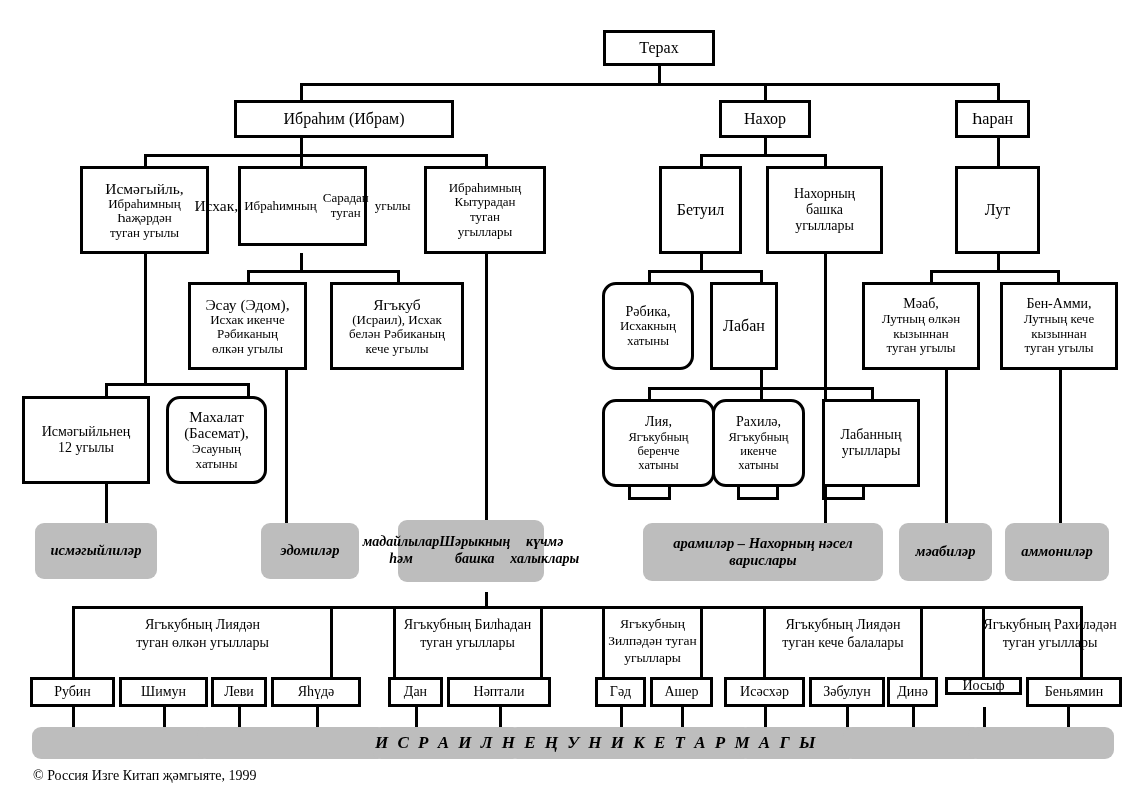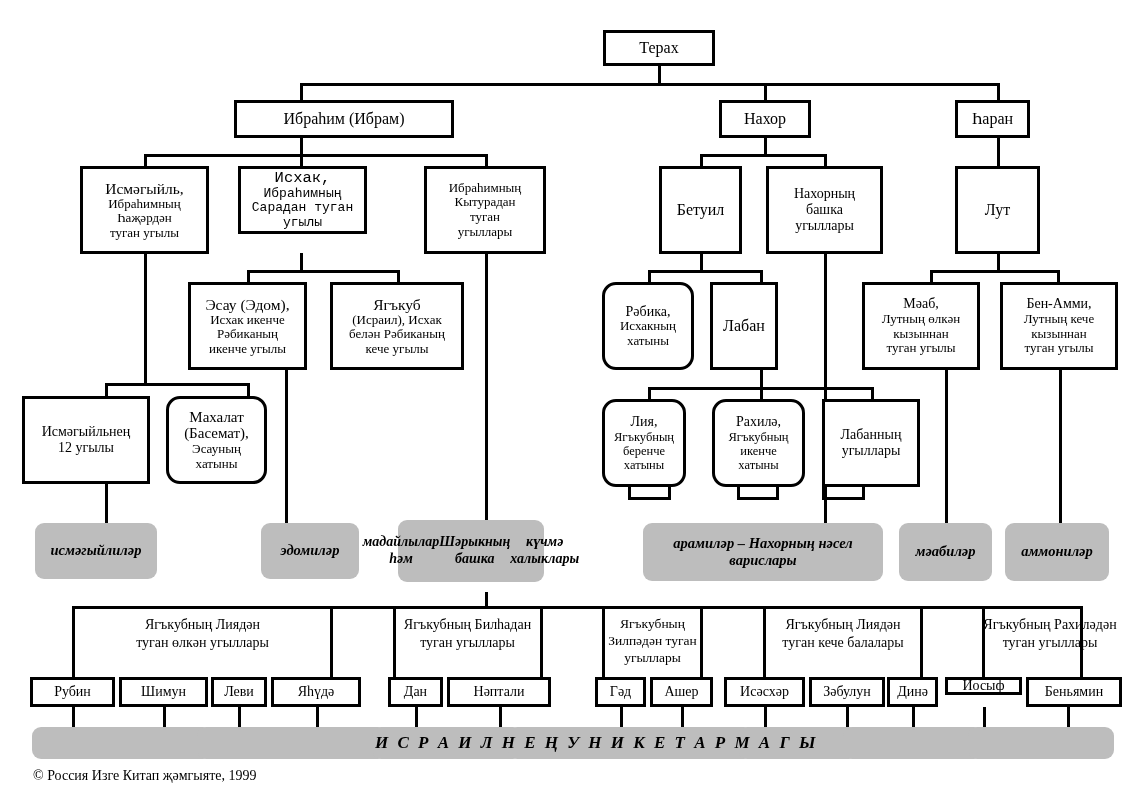--- a/index.html
+++ b/index.html
@@ -187,21 +187,21 @@
     <span class="tx">Һаран</span>
   </div>
 
   <div class="node" style="left:80px;top:166px;width:129px;height:88px;flex-direction:column;">
     <span class="tx big">Исмәгыйль,</span>
     <span class="tx sm">Ибраһимның</span>
     <span class="tx sm">Һаҗәрдән</span>
     <span class="tx sm">туган угылы</span>
   </div>
 
-  <div class="node" style="left:238px;top:166px;width:129px;height:68px;flex-direction:column;font-family:Liberation Mono, monospace;">
+  <div class="node" style="left:238px;top:166px;width:129px;height:80px;">
     <span class="tx big">Исхак,</span>
     <span class="tx sm">Ибраһимның</span>
     <span class="tx sm">Сарадан туган</span>
     <span class="tx sm">угылы</span>
   </div>
 
   <div class="node" style="left:424px;top:166px;width:122px;height:88px;flex-direction:column;">
     <span class="tx sm">Ибраһимның</span>
     <span class="tx sm">Кытурадан</span>
     <span class="tx sm">туган</span>
@@ -219,21 +219,21 @@
   </div>
 
   <div class="node f16" style="left:955px;top:166px;width:85px;height:88px;">
     <span class="tx">Лут</span>
   </div>
 
   <div class="node" style="left:188px;top:282px;width:119px;height:88px;flex-direction:column;">
     <span class="tx big">Эсау (Эдом),</span>
     <span class="tx sm">Исхак икенче</span>
     <span class="tx sm">Рәбиканың</span>
-    <span class="tx sm">икенче угылы</span>
+    <span class="tx sm">өлкән угылы</span>
   </div>
 
   <div class="node" style="left:330px;top:282px;width:134px;height:88px;flex-direction:column;">
     <span class="tx big">Ягъкуб</span>
     <span class="tx sm">(Исраил), Исхак</span>
     <span class="tx sm">белән Рәбиканың</span>
     <span class="tx sm">кече угылы</span>
   </div>
 
   <div class="node round" style="left:602px;top:282px;width:92px;height:88px;flex-direction:column;">
@@ -265,21 +265,21 @@
     <span class="tx f14">12 угылы</span>
   </div>
 
   <div class="node round" style="left:166px;top:396px;width:101px;height:88px;flex-direction:column;">
     <span class="tx f15">Махалат</span>
     <span class="tx f15">(Басемат),</span>
     <span class="tx sm">Эсауның</span>
     <span class="tx sm">хатыны</span>
   </div>
 
-  <div class="node round" style="left:602px;top:399px;width:84px;height:88px;flex-direction:column;">
+  <div class="node round" style="left:602px;top:399px;width:113px;height:88px;flex-direction:column;">
     <span class="tx f14">Лия,</span>
     <span class="tx f12">Ягъкубның</span>
     <span class="tx f12">беренче</span>
     <span class="tx f12">хатыны</span>
   </div>
 
   <div class="node round" style="left:712px;top:399px;width:93px;height:88px;flex-direction:column;">
     <span class="tx f14">Рахилә,</span>
     <span class="tx f12">Ягъкубның</span>
     <span class="tx f12">икенче</span>

